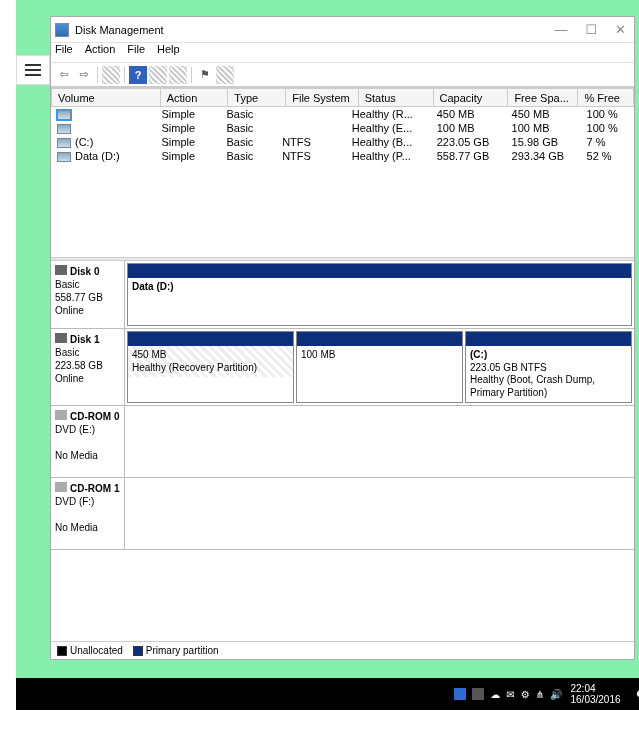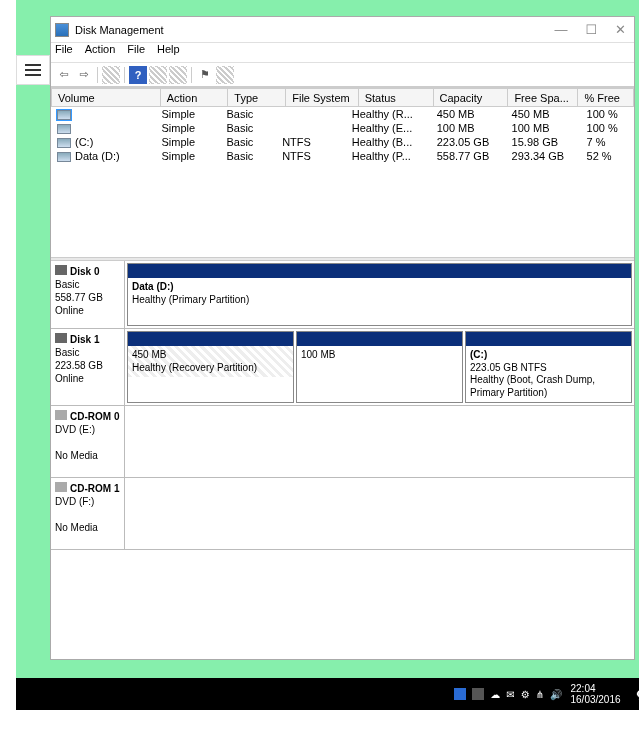--- a/index.html
+++ b/index.html
@@ -180,21 +180,20 @@
             <div><span class="dicon"></span><span class="dn">Disk 0</span></div>
             <div>Basic</div>
             <div>558.77 GB</div>
             <div>Online</div>
           </div>
           <div class="diskbody">
             <div class="partition">
               <div class="pbar"></div>
               <div class="pinfo">
                 <div class="pname">Data  (D:)</div>
-                <div>Healthy (Primary Partition)</div>
               </div>
             </div>
           </div>
         </div>
         <div class="diskrow">
           <div class="diskhdr">
             <div><span class="dicon"></span><span class="dn">Disk 1</span></div>
             <div>Basic</div>
             <div>223.58 GB</div>
             <div>Online</div>
@@ -226,20 +225,24 @@
         <div class="diskrow" style="min-height: 72px;">
           <div class="diskhdr"><div><span class="dicon" style="background:#aaa"></span><span class="dn">CD-ROM 0</span></div><div>DVD (E:)</div><br><div>No Media</div></div>
           <div class="diskbody nomedia"></div>
         </div>
         <div class="diskrow" style="min-height: 72px;">
           <div class="diskhdr"><div><span class="dicon" style="background:#aaa"></span><span class="dn">CD-ROM 1</span></div><div>DVD (F:)</div><br><div>No Media</div></div>
           <div class="diskbody nomedia"></div>
         </div>
       </div>
 
+    <div class="legend">
+      <span><span class="sw black"></span><span>Unallocated</span></span>
+      <span><span class="sw blue"></span><span>Primary partition</span></span>
+    </div>
   </div>
 
   <div class="taskbar">
     <div class="tray">
       <span class="trayicon" style="background:#2a6bd4"></span>
       <span class="trayicon" style="background:#555"></span>
       <span>☁</span>
       <span>✉</span>
       <span>⚙</span>
       <span>⋔</span>

